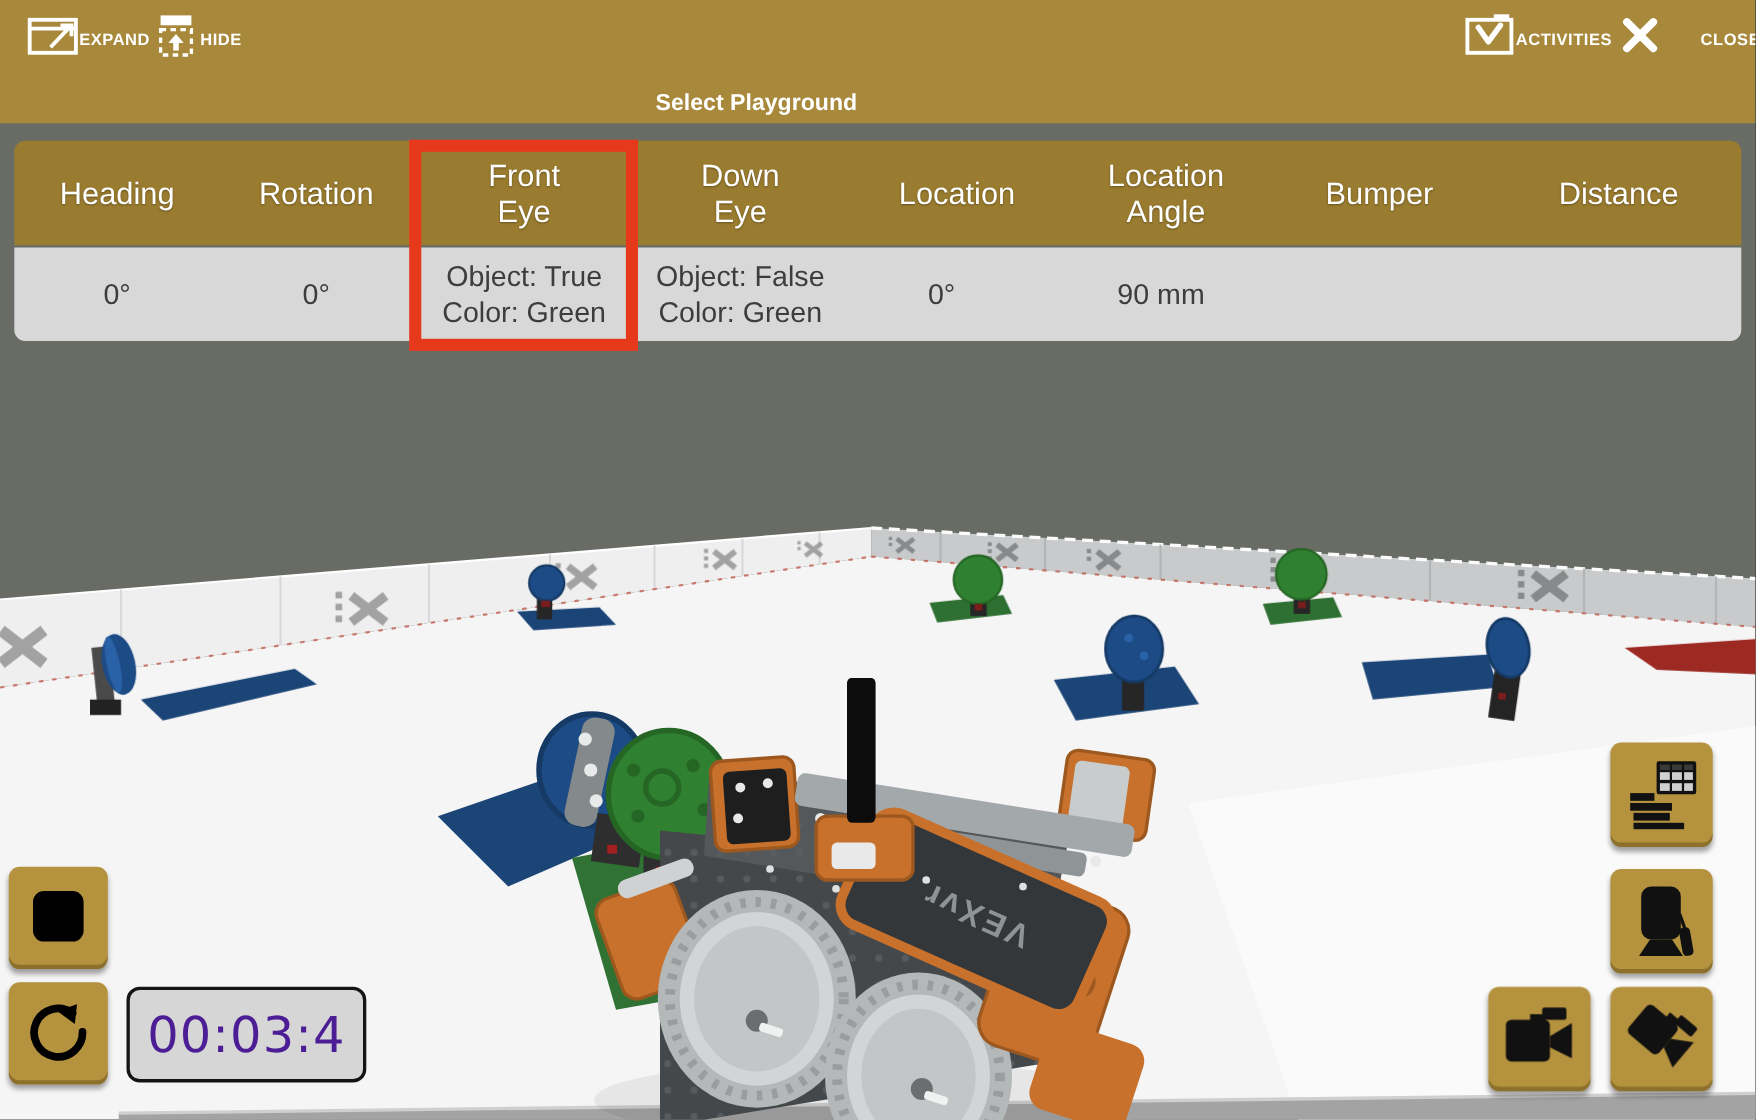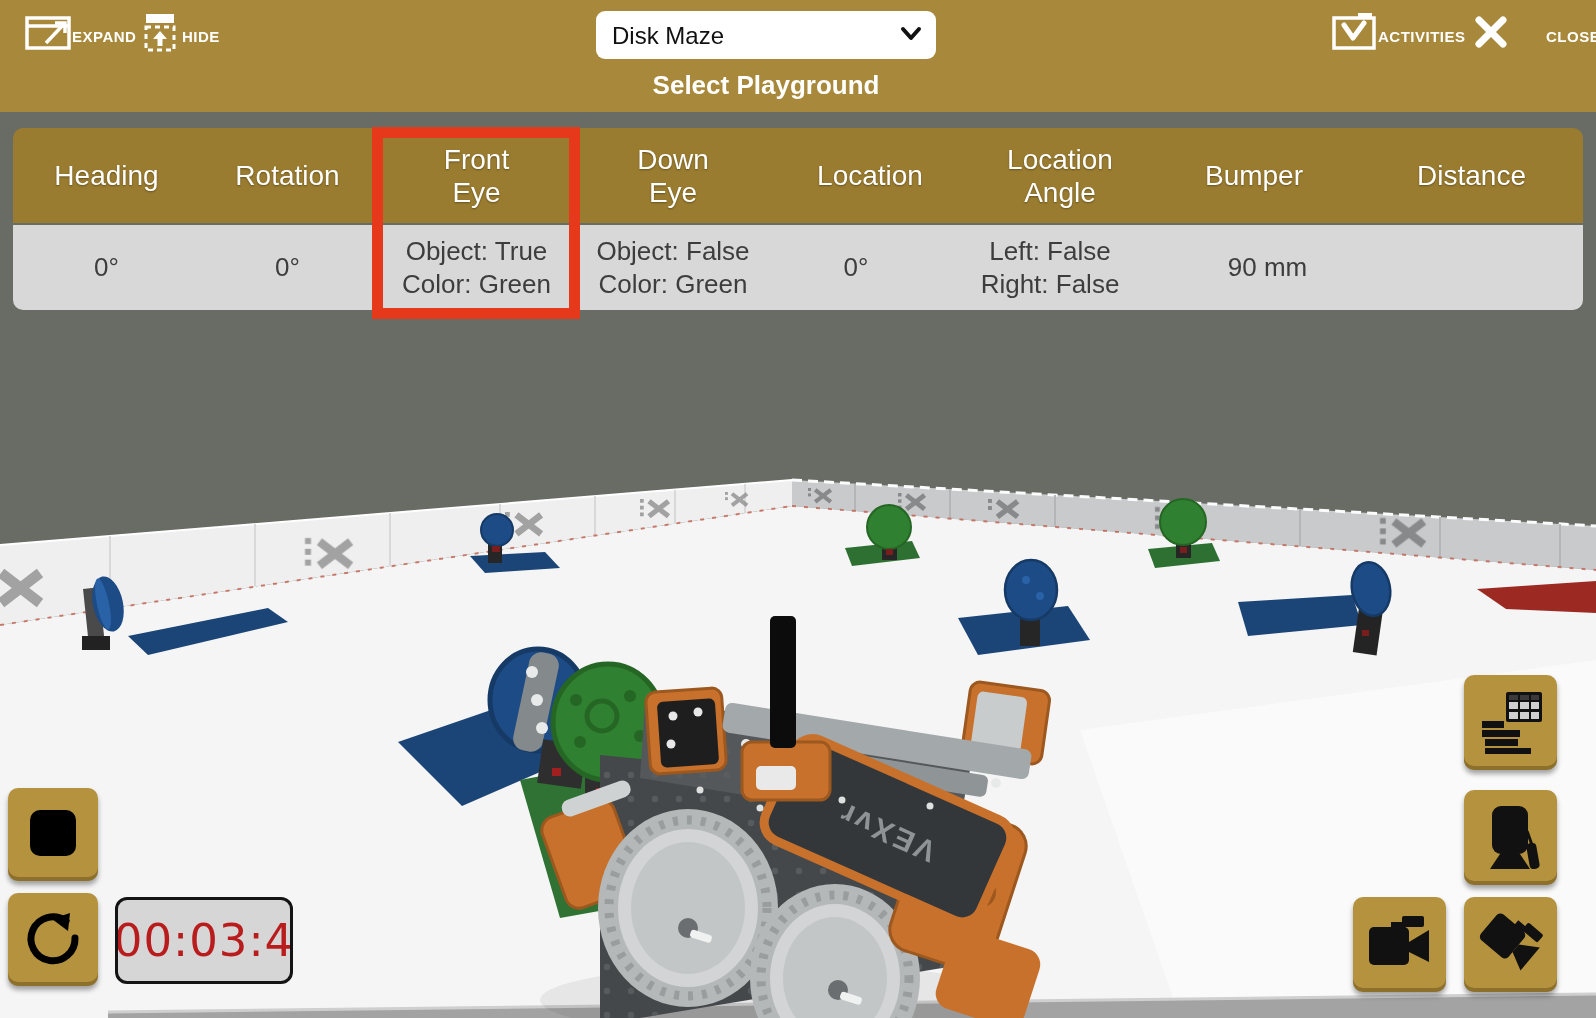--- a/index.html
+++ b/index.html
@@ -18,22 +18,22 @@
   #btn-activities{left:1330px;width:104px;}
   #btn-close{left:1472px;width:84px;gap:36px;}
   #select-wrap{position:absolute;left:596px;top:11px;width:340px;height:48px;}
   #playground-select{
     width:100%;height:100%;border:none;border-radius:9px;background:#fff;color:#111;
     font-family:"Liberation Sans",sans-serif;font-size:24px;padding:0 44px 0 16px;
     appearance:none;-webkit-appearance:none;outline:none;
   }
   #select-chevron{position:absolute;right:14px;top:15px;pointer-events:none;}
   #select-playground-label{
-    position:absolute;left:596px;top:70px;width:340px;text-align:center;
-    color:#fff;font-size:26px;font-weight:bold;
+    position:absolute;left:596px;top:82px;width:340px;text-align:left;
+    color:#fff;font-size:21px;font-weight:bold;
   }
   
   #dashboard{position:absolute;left:13px;top:128px;width:1570px;z-index:10;}
   .dash-header{display:flex;height:95px;background:#9a7c30;border-radius:10px 10px 0 0;justify-content:flex-end;}
   .dash-row{display:flex;height:85px;background:#d8d8d8;border-radius:0 0 10px 10px;margin-top:2px;}
   .cell{display:flex;flex-direction:column;justify-content:center;align-items:center;flex:0 0 auto;}
   .dash-header .cell{color:#fff;font-size:28px;line-height:33px;text-shadow:0 1px 2px rgba(0,0,0,.35);}
   .dash-row .cell{color:#3d3d3d;font-size:26px;line-height:33px;}
   .w0{width:187px}.w1{width:175px}.w2{width:203px}.w3{width:190px}
   .w4{width:204px}.w5{width:176px}.w6{width:212px}.w7{width:223px}
@@ -50,24 +50,24 @@
     box-shadow:0 4px 5px rgba(0,0,0,.35), inset 0 -4px 0 rgba(90,70,20,.45);
     z-index:30;padding:0;
   }
   #btn-stop{left:8px;top:788px;width:90px;height:93px;}
   #btn-reset{left:8px;top:893px;width:90px;height:93px;}
   #btn-dash-toggle{left:1464px;top:675px;width:93px;height:95px;}
   #btn-pov{left:1464px;top:790px;width:93px;height:95px;}
   #btn-camera{left:1353px;top:897px;width:93px;height:95px;}
   #btn-camera-tilt{left:1464px;top:897px;width:93px;height:95px;}
   #timer{
-    position:absolute;left:115px;top:897px;width:178px;height:87px;z-index:30;
+    position:absolute;left:115px;top:897px;width:218px;height:87px;z-index:30;
     background:#d6d6d6;border:3px solid #141414;border-radius:12px;
     display:flex;align-items:center;justify-content:center;
-    font-family:"DejaVu Sans",sans-serif;font-size:45px;color:#b91c1c;letter-spacing:1px;
+    font-family:"DejaVu Sans",sans-serif;font-size:45px;color:#4c1d95;letter-spacing:1px;
     overflow:hidden;white-space:nowrap;
   }
 </style>
 </head>
 <body>
 
 <div id="stage">
 
   <svg id="scene" viewBox="0 0 1596 1018" width="1596" height="1018">
     <defs>
@@ -349,30 +349,20 @@
         <svg width="44" height="44" viewBox="0 0 44 44">
           <rect x="8" y="4" width="28" height="9" fill="#fff"></rect>
           <rect x="8" y="17" width="28" height="23" fill="none" stroke="#fff" stroke-width="3" stroke-dasharray="5 4"></rect>
           <polygon points="22,21 29,29 15,29" fill="#fff"></polygon>
           <rect x="19.5" y="29" width="5" height="7" fill="#fff"></rect>
         </svg>
       </span>
       <span class="lbl">HIDE</span>
     </div>
 
-    <div id="select-wrap">
-      <select id="playground-select">
-        <option>Disk Maze</option>
-      </select>
-      <span id="select-chevron">
-        <svg width="22" height="16" viewBox="0 0 22 16">
-          <polyline points="3,3 11,12 19,3" fill="none" stroke="#111" stroke-width="4" stroke-linecap="round" stroke-linejoin="round"></polyline>
-        </svg>
-      </span>
-    </div>
     <div id="select-playground-label">Select Playground</div>
 
     <div class="tb-btn" id="btn-activities">
       <span>
         <svg width="48" height="44" viewBox="0 0 48 44">
           <rect x="4" y="8" width="40" height="30" fill="none" stroke="#fff" stroke-width="3.5"></rect>
           <rect x="28" y="3" width="14" height="6" fill="#fff"></rect>
           <polyline points="14,15 23,28 34,13" fill="none" stroke="#fff" stroke-width="5" stroke-linecap="round" stroke-linejoin="round"></polyline>
         </svg>
       </span>
@@ -438,24 +428,20 @@
         <span>Object: True</span>
           <span>Color: Green</span>
       </div>
       <div class="cell w3">
         <span>Object: False</span>
           <span>Color: Green</span>
       </div>
       <div class="cell w5">
         <span>0°</span>
           <span></span>
-      </div>
-      <div class="cell w6">
-        <span>Left: False</span>
-          <span>Right: False</span>
       </div>
       <div class="cell w7">
         <span>90 mm</span>
           <span></span>
       </div>
     </div>
   </div>
   <div id="highlight-box"></div>
 
   <button class="gbtn" id="btn-stop">

